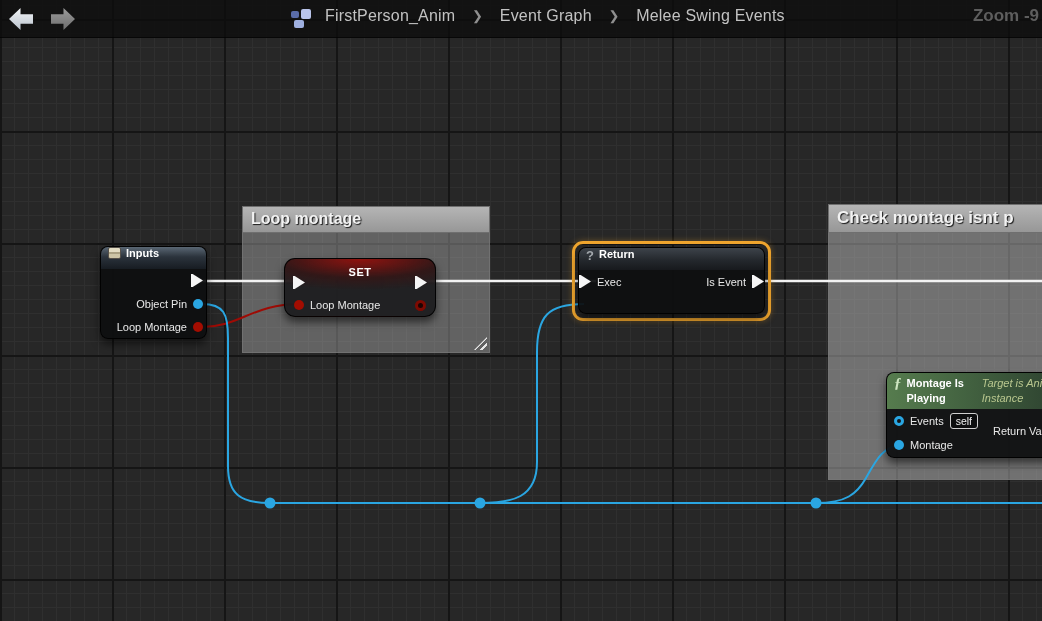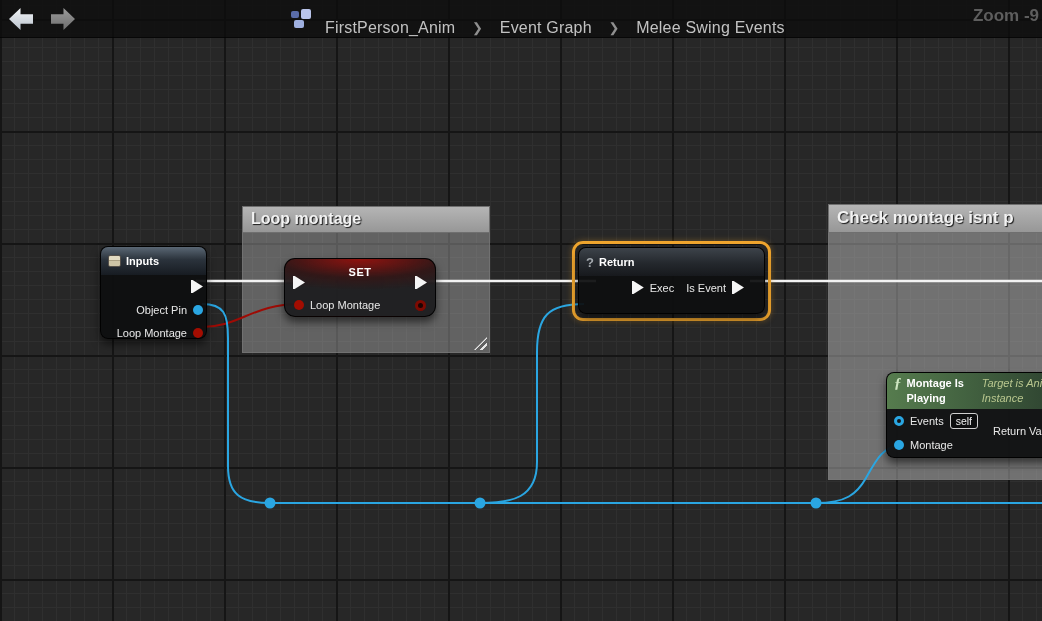--- a/index.html
+++ b/index.html
@@ -23,21 +23,21 @@
   .nav-back { left:9px; background:linear-gradient(180deg,#f4f6f8,#b9c2cc);
     clip-path:polygon(0 50%, 48% 0, 48% 28%, 100% 28%, 100% 72%, 48% 72%, 48% 100%); }
   .nav-fwd { left:51px; background:linear-gradient(180deg,#9a9a9a,#6e6e6e);
     clip-path:polygon(100% 50%, 52% 0, 52% 28%, 0 28%, 0 72%, 52% 72%, 52% 100%); }
   .bc-icon { position:absolute; left:291px; top:9px; width:20px; height:19px; }
   .bc-icon i { position:absolute; border-radius:2px; }
   .bc-icon .s1 { left:0; top:2px; width:8px; height:7px; background:#5a6ca8; }
   .bc-icon .s2 { left:10px; top:0; width:10px; height:10px; background:#b9c4ea; }
   .bc-icon .s3 { left:3px; top:11px; width:10px; height:8px; background:#9fb0e0; }
   .crumbs { position:absolute; left:325px; top:7px; font-size:16px; color:#c2c2c2;
-    letter-spacing:0.2px; white-space:nowrap;margin-top:12px; }
+    letter-spacing:0.2px; white-space:nowrap; }
   .crumbs .sep { color:#8f8f8f; font-size:13px; margin:0 12px; vertical-align:1px; }
   .zoom-ind { position:absolute; right:3px; top:6px; font-size:17px; font-weight:bold;
     color:#5e5e5e; }
 
   
   .comment { position:absolute; z-index:1; }
   .comment .c-head { padding:3px 8px 4px 8px; font-size:16px; font-weight:bold; color:#f2f2f2;
     text-shadow:1px 1px 1px rgba(0,0,0,0.85);
     background:linear-gradient(180deg,#b5b5b5,#979797); border:1px solid #6f6f6f;
     white-space:nowrap; overflow:hidden; }
@@ -51,21 +51,21 @@
     background:repeating-linear-gradient(135deg, transparent 0 3px, #e6e6e6 3px 5px); 
     clip-path:polygon(100% 0, 100% 100%, 0 100%); }
 
   
   #wires { position:absolute; left:0; top:0; z-index:2; pointer-events:none; }
 
   
   .node { position:absolute; z-index:3; border-radius:8px;
     background:rgba(14,15,16,0.94); border:1px solid rgba(0,0,0,0.9);
     box-shadow:0 5px 9px rgba(0,0,0,0.55); color:#e8e8e8; font-size:11px; }
-  .nhead { display:flex; align-items:center; gap:5px; padding:0 7px; height:28px;
+  .nhead { display:flex; gap:5px; padding:0 7px; height:22px;
     border-radius:7px 7px 0 0; font-weight:bold; color:#fff; }
   .prow { display:flex; align-items:center; height:23px; }
   .pin-circle { width:10px; height:10px; border-radius:50%; flex:0 0 auto; }
   .pin-blue { background:#2aa6e2; }
   .pin-red { background:#a30d01; }
   .pin-ring-blue { width:10px; height:10px; border-radius:50%; border:3px solid #2aa6e2; background:transparent; }
   .pin-ring-red { width:11px; height:11px; border-radius:50%; border:3px solid #7e0a02; background:#1d0403; }
   .exec-pin { width:12px; height:13px; background:#f5f5f5;
     clip-path:polygon(0 0, 14% 0, 100% 50%, 14% 100%, 0 100%); flex:0 0 auto; }
   .plabel { margin:0 6px; white-space:nowrap; }
@@ -86,21 +86,21 @@
     font-weight:bold; color:#fff; letter-spacing:0.5px; }
   #node-set .row-exec { position:absolute; left:8px; right:8px; top:17px; display:flex; justify-content:space-between; }
   #node-set .row-data { position:absolute; left:9px; right:9px; top:40px; display:flex; align-items:center; justify-content:space-between; }
 
   
   #isvalid-sel { position:absolute; left:572px; top:241px; width:199px; height:80px; z-index:3;
     border:3px solid #efa52e; border-radius:11px; box-shadow:0 0 6px rgba(239,165,46,0.35); }
   #node-isvalid { left:578px; top:247px; width:187px; height:67px; z-index:4; }
   #node-isvalid .nhead { background:linear-gradient(180deg,#3d434a 0%, #24282d 55%, #17191d 100%); }
   .qmark { color:#a3a8ad; font-weight:bold; font-size:13px; }
-  #node-isvalid .cols { display:flex; justify-content:flex-end; padding:0 20px; }
+  #node-isvalid .cols { display:flex; justify-content:space-between; padding:0 0; }
   .hollow-exec { flex:0 0 auto; }
 
   
   #node-montage { left:886px; top:372px; width:190px; height:86px; }
   #node-montage .nhead { height:36px; border-radius:7px 7px 0 0; align-items:flex-start;
     background:linear-gradient(90deg,#567c4e 0%, #3d5a3c 55%, #2a3c2d 100%); padding-top:3px; }
   .fn-icon { font-family:"Liberation Serif", serif; font-style:italic; font-weight:bold;
     color:#cfe6c2; font-size:15px; line-height:15px; }
   .mtitle-wrap { display:flex; line-height:15px; }
   .msubtitle { font-weight:normal; font-style:italic; color:#b9c78f; font-size:11px; }

